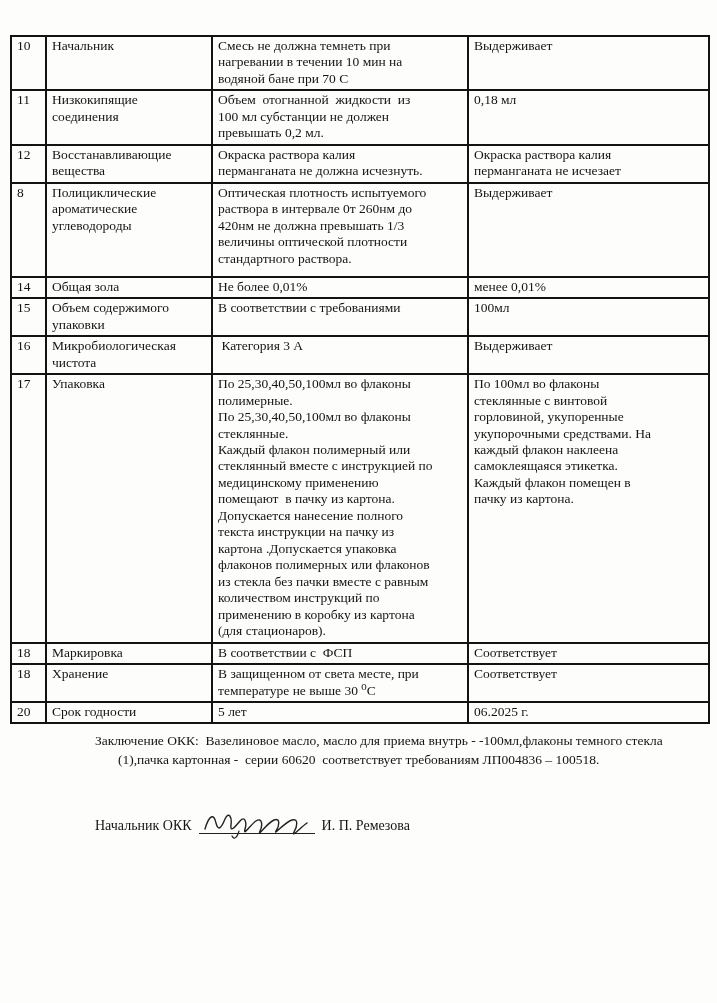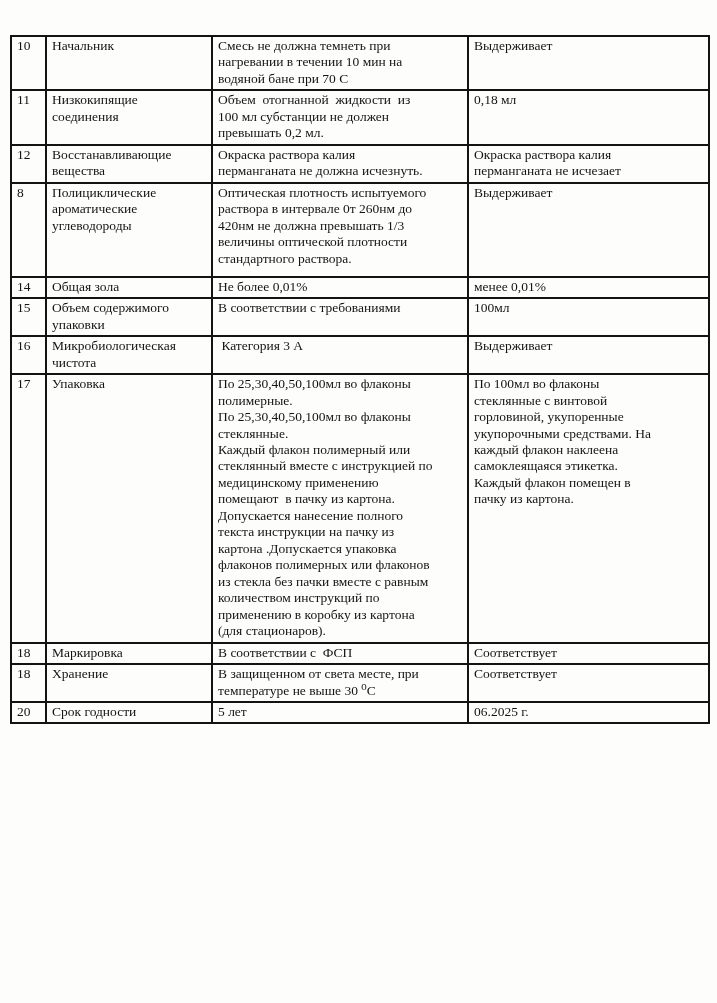--- a/index.html
+++ b/index.html
@@ -183,15 +183,26 @@
       </tr>
       <tr class="h22">
         <td class="cell-num">20</td>
         <td>Срок годности</td>
         <td>5 лет</td>
         <td>06.2025 г.</td>
       </tr>
     </tbody>
   </table>
 
-
+  <p class="conclusion">Заключение ОКК:  Вазелиновое масло, масло для приема внутрь - -100мл,флаконы темного стекла (1),пачка картонная -  серии 60620  соответствует требованиям ЛП004836 – 100518.</p>
+
+  <div class="signature-row">
+    <span>Начальник ОКК</span>
+    <span class="sig-line">
+      <svg width="110" height="34" viewBox="0 0 110 34">
+        <path d="M4 22 C8 8, 13 6, 15 16 C17 24, 20 22, 24 12 C28 4, 31 10, 30 18 C29 26, 34 20, 39 14 C44 8, 46 16, 44 22 C42 30, 49 18, 55 14 C61 10, 62 18, 59 24 C56 31, 66 16, 73 13 C80 10, 78 20, 75 24 C72 29, 84 15, 91 13 C98 11, 96 20, 93 25 C90 31, 100 20, 106 16" stroke="#222" fill="none" stroke-width="1.4" stroke-linecap="round"></path>
+        <path d="M38 24 C36 31, 33 33, 31 29" stroke="#222" fill="none" stroke-width="1.2" stroke-linecap="round"></path>
+      </svg>
+    </span>
+    <span>И. П. Ремезова</span>
+  </div>
 
 </div>
 
 </body></html>

